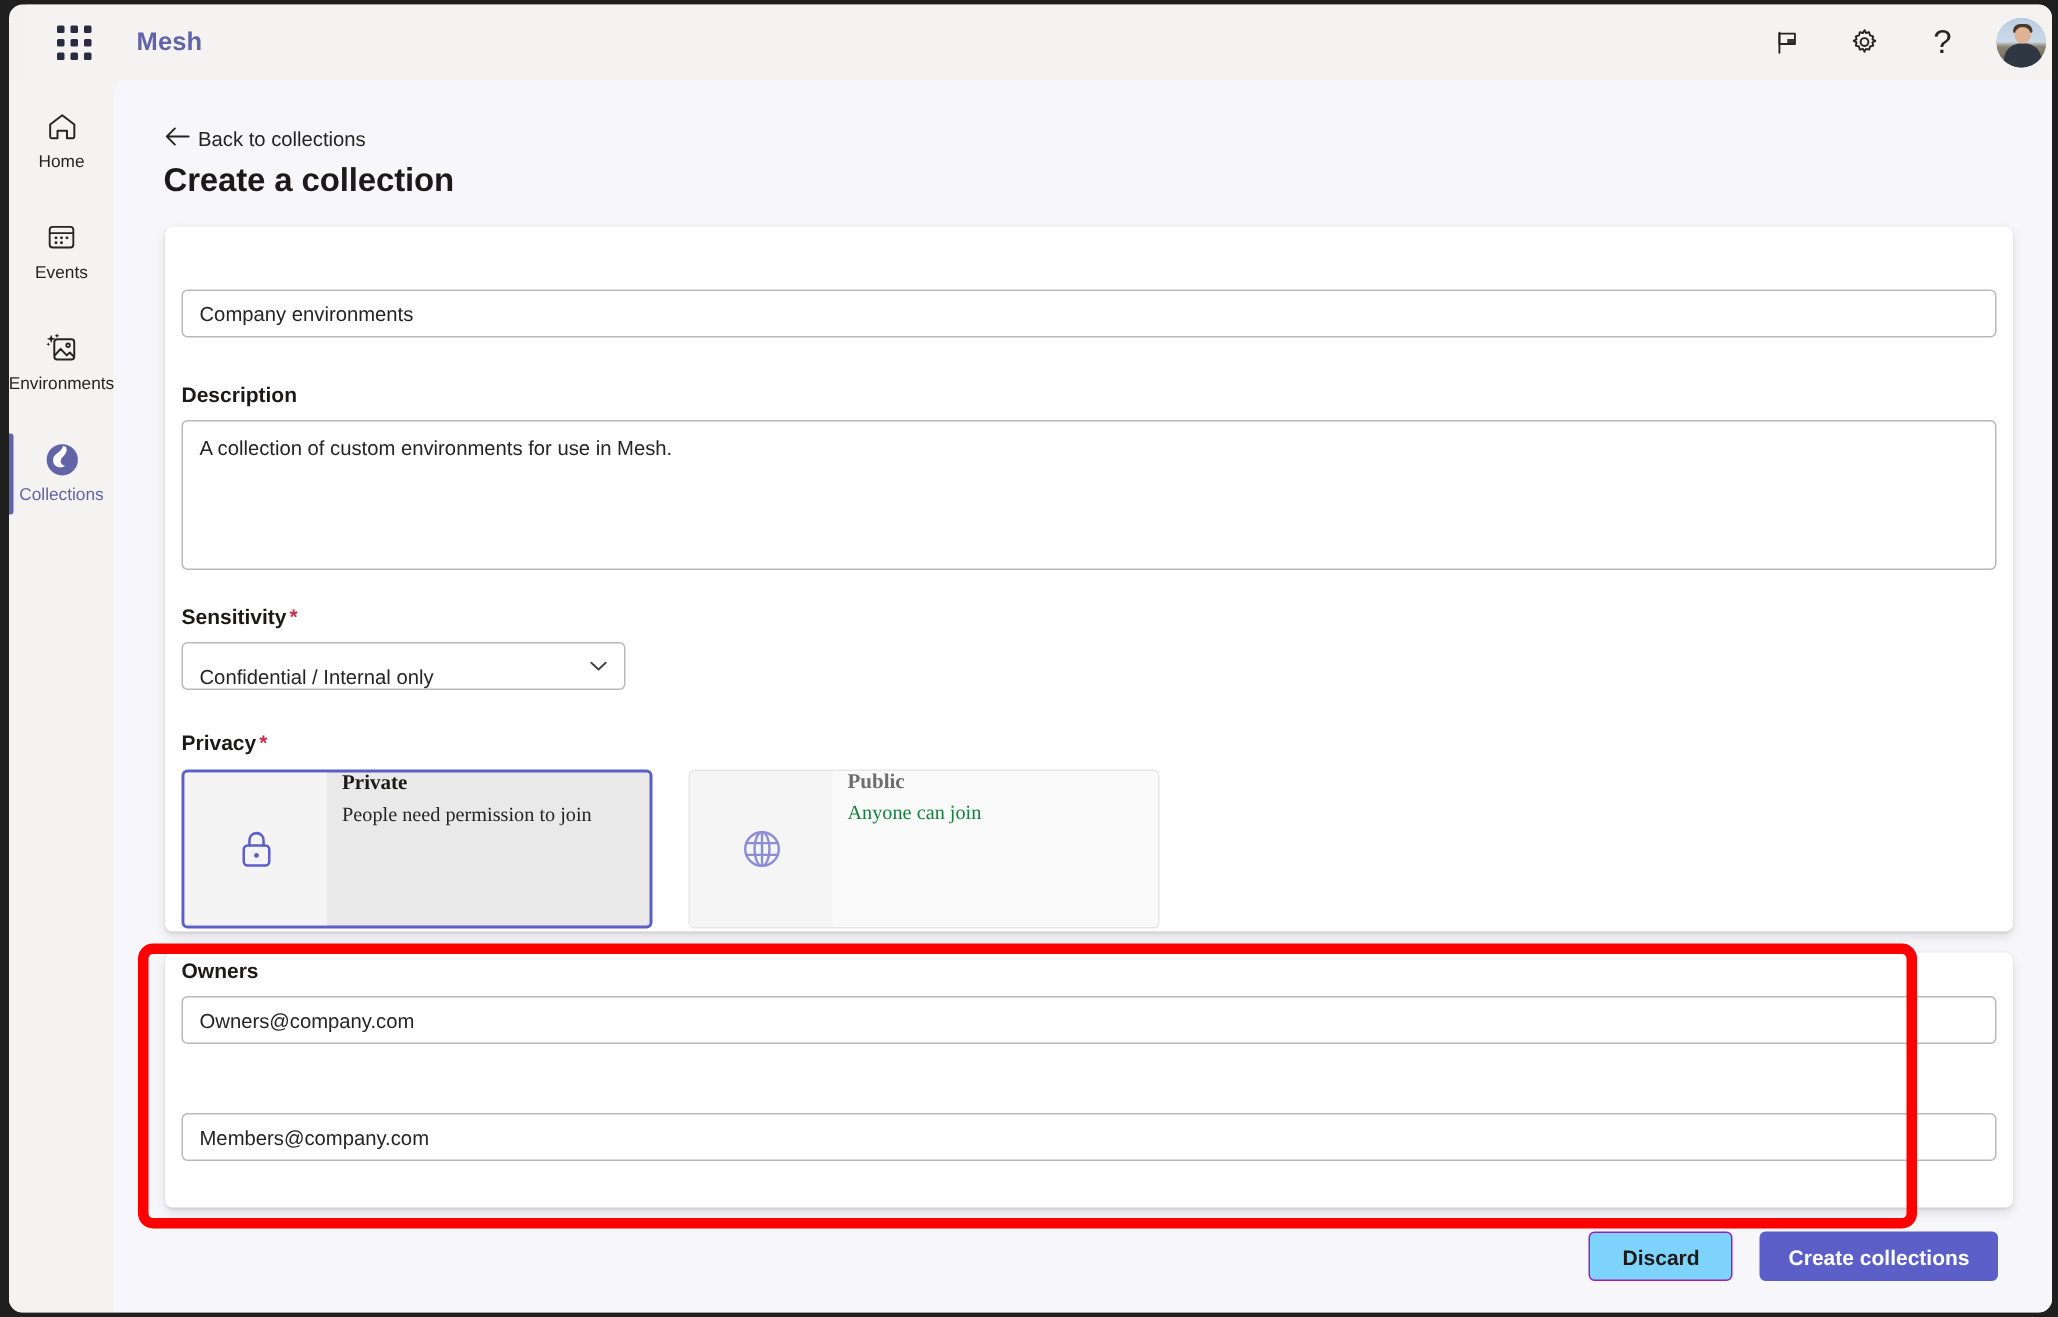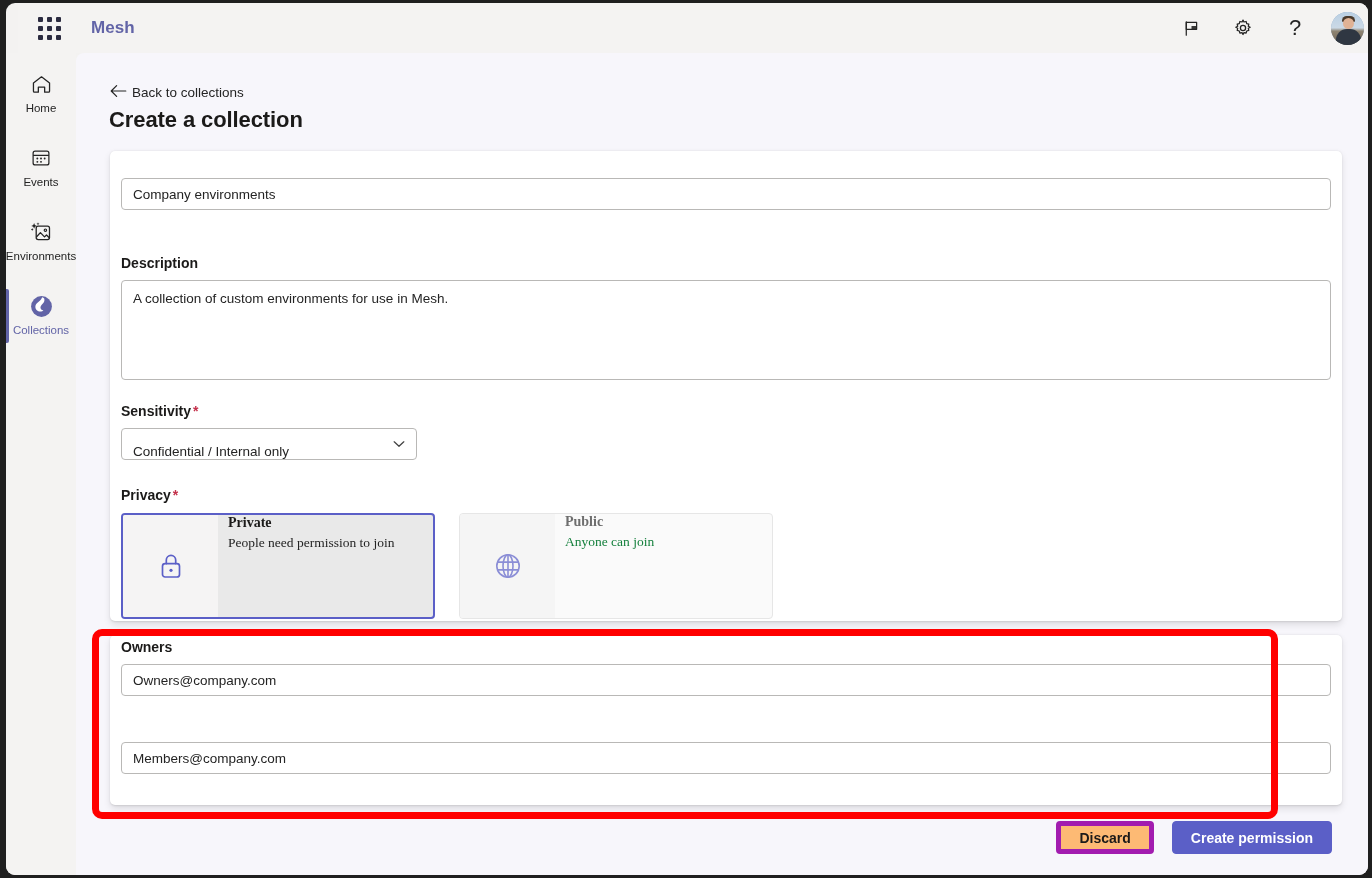--- a/index.html
+++ b/index.html
@@ -277,22 +277,22 @@
     font-family: "Liberation Sans", sans-serif;
     font-size: 14px;
     font-weight: 700;
     cursor: pointer;
     display: flex;
     align-items: center;
     justify-content: center;
     padding: 0 18px;
   }
   .btn-secondary {
-    background: #fdba74;
-    border: 5px solid #a21caf;
+    background: #7dd3fc;
+    border: 1px solid #a21caf;
     color: #1b1a19;
     min-width: 96px;
     margin-left: 21px;
   }
   .btn-primary {
     background: #5b5fc7;
     border: 1px solid #5b5fc7;
     color: #fff;
     min-width: 130px;
   }
@@ -414,21 +414,21 @@
           </svg>
         </span>
         <span>Back to collections</span>
       </div>
 
       <div class="page-title">Create a collection</div>
 
       <div class="card" id="card-main">
 
         <div style="position:absolute; left:11px; top:20px;">
-          <input class="txt-input" style="margin-top: 7px;" type="text" value="Company environments" placeholder="Collection name">
+          <input class="txt-input" style="margin-top: 22px;" type="text" value="Company environments" placeholder="Collection name">
         </div>
 
         <div style="position:absolute; left:11px; top:104px;">
           <div class="field-label">Description</div>
           <textarea class="txt-area" style="margin-top: 9px;" placeholder="Description">A collection of custom environments for use in Mesh.</textarea>
         </div>
 
         <div style="position:absolute; left:11px; top:252px;">
           <div class="field-label">
             <span>Sensitivity</span><span class="req">*</span>
@@ -491,20 +491,20 @@
           <input class="txt-input" style="margin-top: 9px;" type="text" value="Owners@company.com" placeholder="Owners">
         </div>
 
         <div style="position:absolute; left:11px; top:98px;">
           <input class="txt-input" style="margin-top: 9px;" type="text" value="Members@company.com" placeholder="Members">
         </div>
       </div>
 
       <div class="footer-btns">
         <div class="btn btn-secondary">Discard</div>
-        <div class="btn btn-primary">Create permission</div>
+        <div class="btn btn-primary">Create collections</div>
       </div>
 
     </div>
   </div>
 
   <div class="red-highlight" style="border-color: rgb(255, 0, 0);"></div>
 </div>
 
 </body></html>

